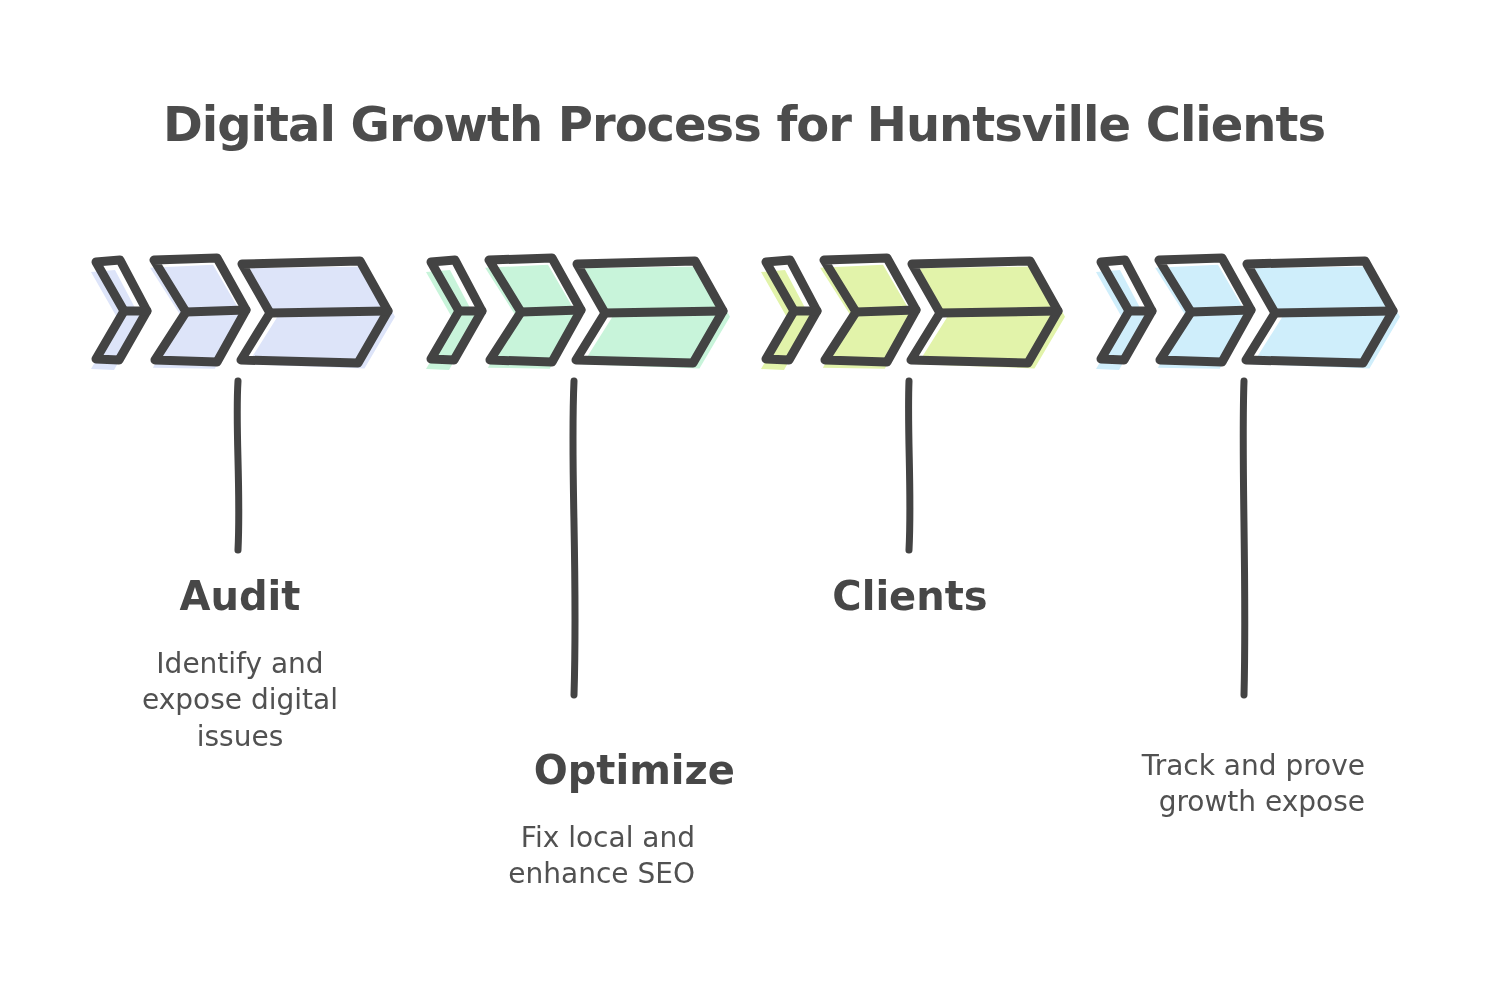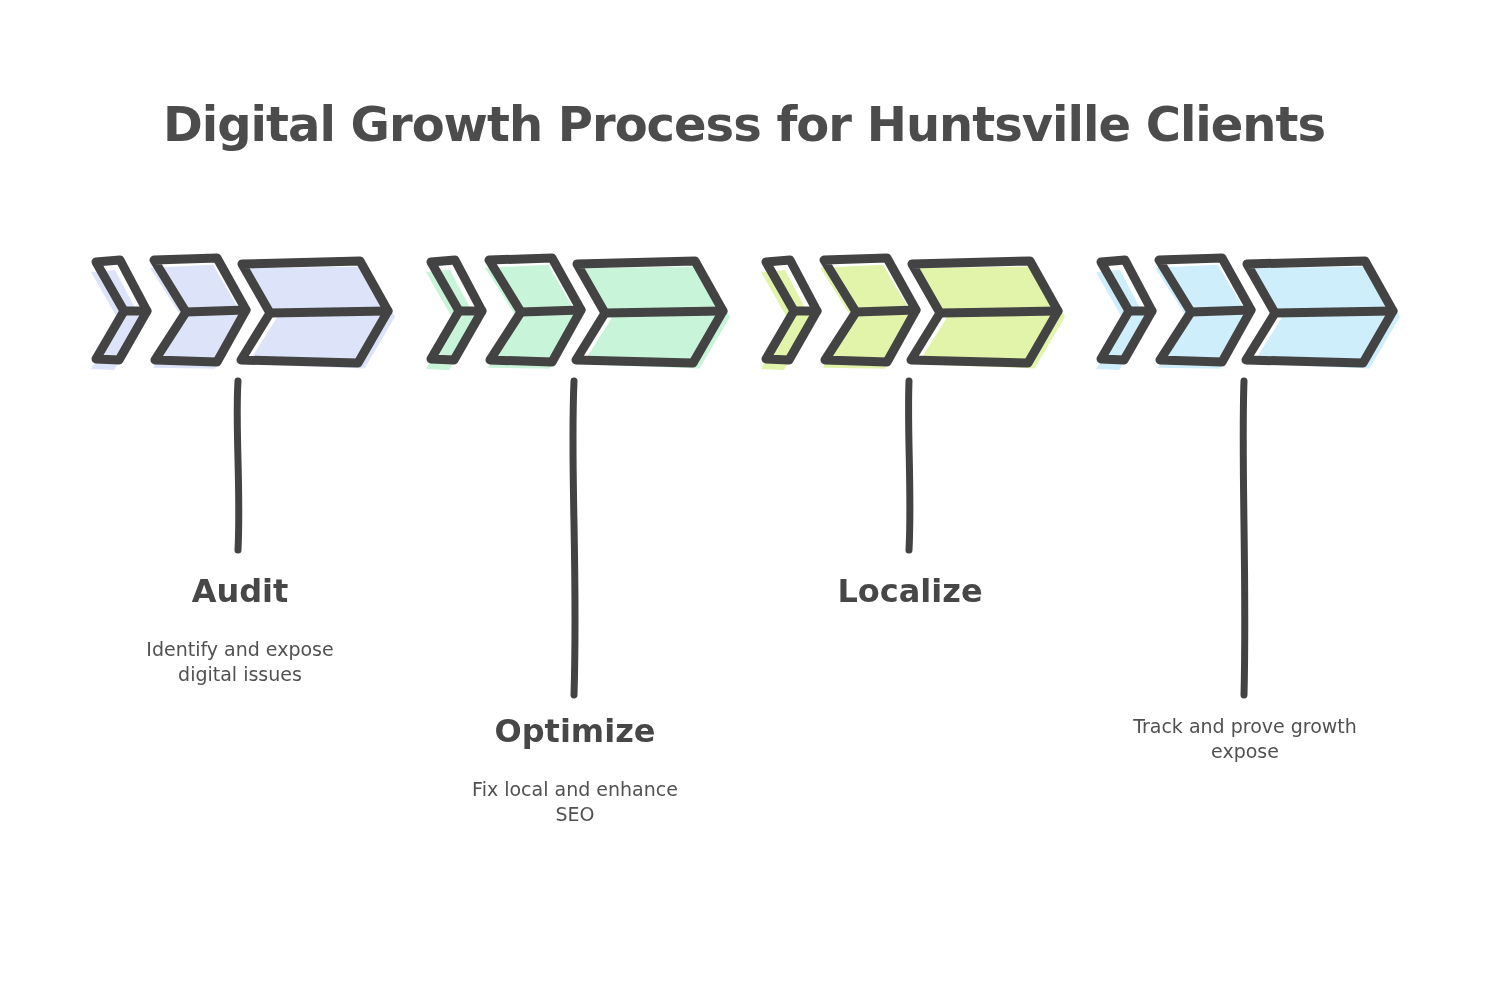--- a/index.html
+++ b/index.html
@@ -42,31 +42,31 @@
     overflow: visible;
   }
   .step.short .connector { height: 176px; }
   .step.long  .connector { height: 320px; }
   .label {
     position: absolute;
     width: 320px;
     text-align: center;
   }
   .step.short .label { top: 574px; }
-  .step.long  .label { top: 714px; }
+  .step.long  .label { top: 748px; text-align: right; }
   .step-title {
     font-weight: 700;
-    font-size: 32px;
+    font-size: 40px;
     line-height: 1.1;
     color: var(--heading-color, #474747);
     margin: 0 0 28px 0;
   }
   .step-desc {
     font-weight: 400;
-    font-size: 19px;
+    font-size: 28px;
     line-height: 1.3;
     color: var(--desc-color, #515151);
     max-width: 240px;
     margin: 0 auto;
   }
   
   .step-0 .arrows { left:   90px; }
   .step-1 .arrows { left:  425px; }
   .step-2 .arrows { left:  760px; }
   .step-3 .arrows { left: 1095px; }
@@ -132,21 +132,21 @@
   </section>
 
   <section class="step step-2 short" style="--fill: #e2f3aa; --ink: #434343;">
     <svg class="arrows" viewBox="0 0 300 114">
       <use href="#arrow-group"></use>
     </svg>
     <svg class="connector" viewBox="0 0 12 176">
       <path d="M5 3 C3 55, 8 115, 5 172" fill="none" stroke="var(--ink)" stroke-width="7" stroke-linecap="round"></path>
     </svg>
     <div class="label">
-      <h2 class="step-title">Localize</h2>
+      <h2 class="step-title">Clients</h2>
     </div>
   </section>
 
   <section class="step step-3 long" style="--fill: #cfeefb; --ink: #434343;">
     <svg class="arrows" viewBox="0 0 300 114">
       <use href="#arrow-group"></use>
     </svg>
     <svg class="connector" viewBox="0 0 12 320">
       <path d="M5 3 C2 85, 8 200, 5 317" fill="none" stroke="var(--ink)" stroke-width="7" stroke-linecap="round"></path>
     </svg>

